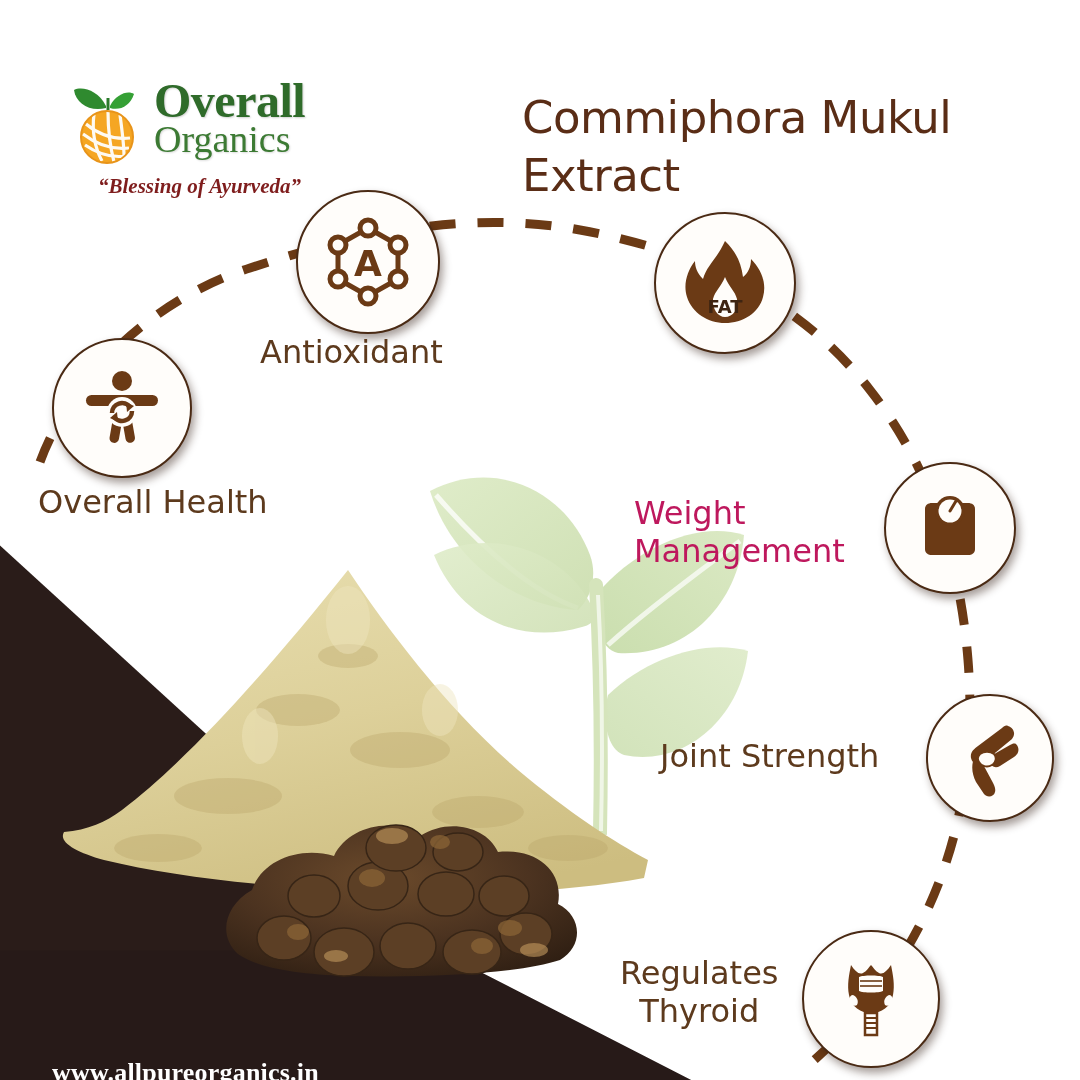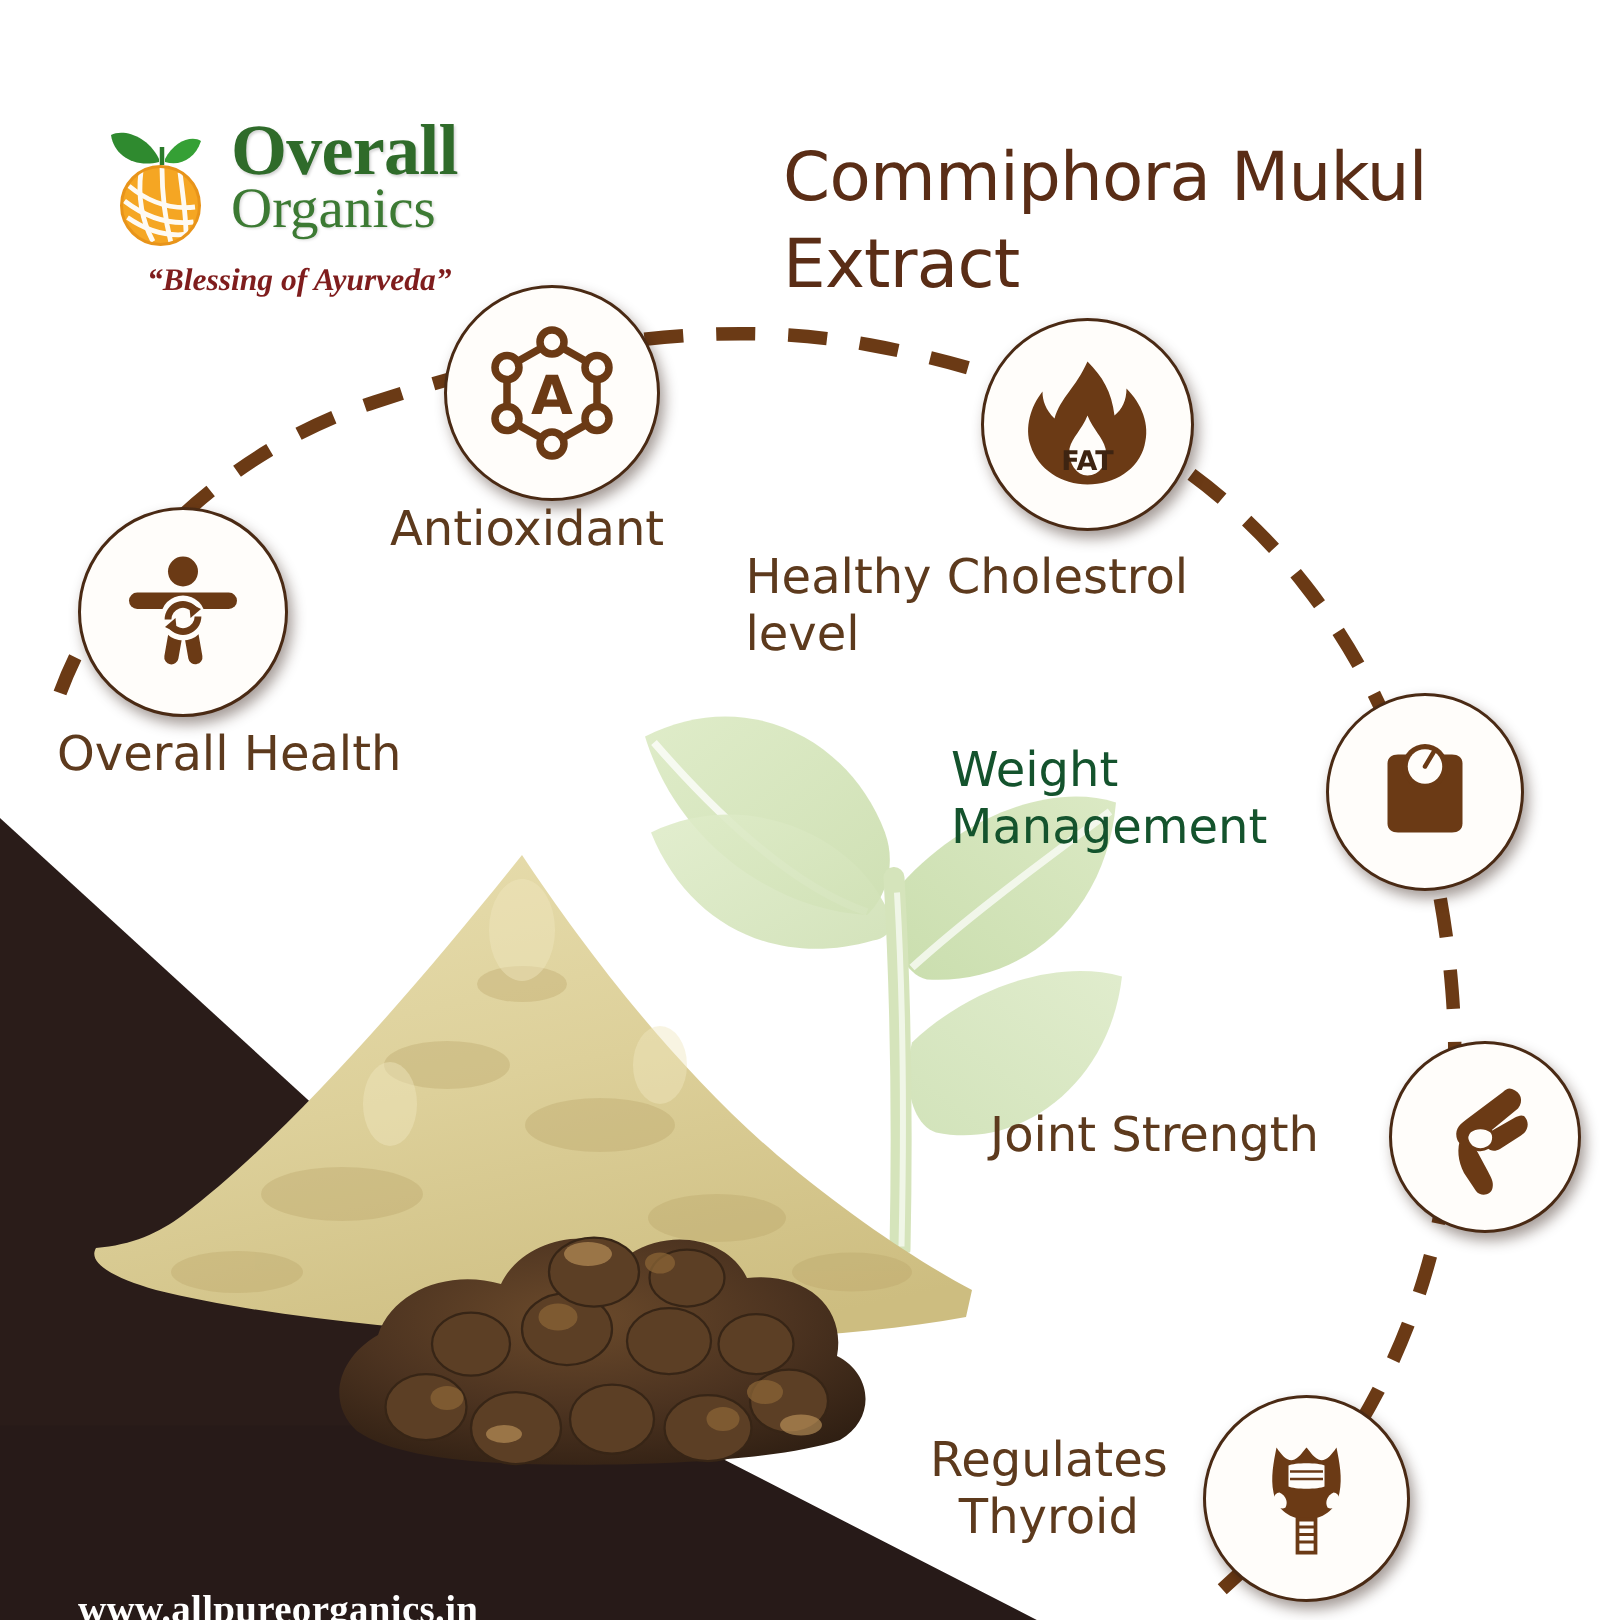--- a/index.html
+++ b/index.html
@@ -99,21 +99,21 @@
 
   
   .label {
     position: absolute;
     font-family: "DejaVu Sans", sans-serif;
     font-size: 32px;
     color: #5d3a1d;
     line-height: 1.18;
     white-space: pre-line;
   }
-  .label.olive { color: #14532d; }
+  .label.olive { color: #be185d; }
 
   
   .product { position:absolute; left:48px; top:560px; width:620px; height:420px; }
 
   
   .site-url {
     position: absolute;
     left: 52px; top: 1032px;
     font-family: Liberation Serif, serif;
     font-weight: bold;
@@ -299,22 +299,20 @@
     <svg width="92" height="92" viewBox="0 0 92 92">
       <path d="M46 4 C 38 22, 28 28, 24 42 C 18 36, 16 30, 16 24
                C 8 34, 4 48, 8 60 C 13 76, 29 86, 46 86
                C 64 86, 80 76, 84 60 C 88 46, 82 32, 72 22
                C 72 30, 69 36, 64 40 C 62 24, 56 14, 46 4 Z" fill="#6b3a15"></path>
       <path d="M46 40 C 42 50, 36 54, 34 62 C 33 72, 39 80, 46 80
                C 54 80, 60 72, 58 62 C 56 54, 50 50, 46 40 Z" fill="#fffdfa"></path>
       <text x="46" y="76" text-anchor="middle" fill="#3e2411" font-family="DejaVu Sans, sans-serif" font-size="18" font-weight="bold">FAT</text>
     </svg>
   </div>
-  <div class="label" style="left:497px; top:366px;">Healthy Cholestrol
-level</div>
 
   <div class="node" style="left:884px; top:462px; width:128px; height:128px;">
     <svg width="82" height="82" viewBox="0 0 82 82">
       <path d="M16 22 C 16 18, 19 16, 23 16 L 59 16 C 63 16, 66 18, 66 22
                L 66 62 C 66 66, 63 68, 59 68 L 23 68 C 19 68, 16 66, 16 62 Z" fill="#6b3a15"></path>
       <circle cx="41" cy="24" r="15" fill="#6b3a15"></circle>
       <circle cx="41" cy="24" r="11.5" fill="#fffdfa"></circle>
       <path d="M41 24 L 47 14" stroke="#6b3a15" stroke-width="3" stroke-linecap="round"></path>
     </svg>
   </div>

